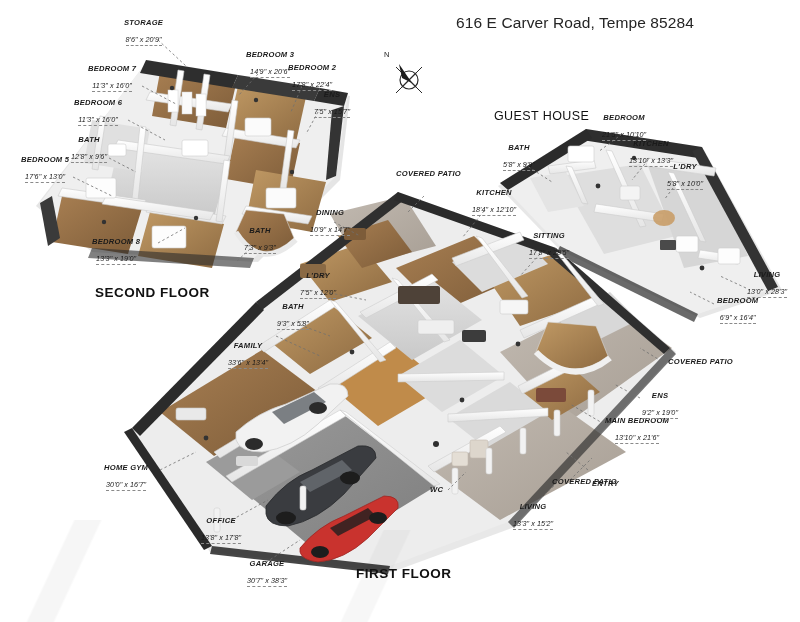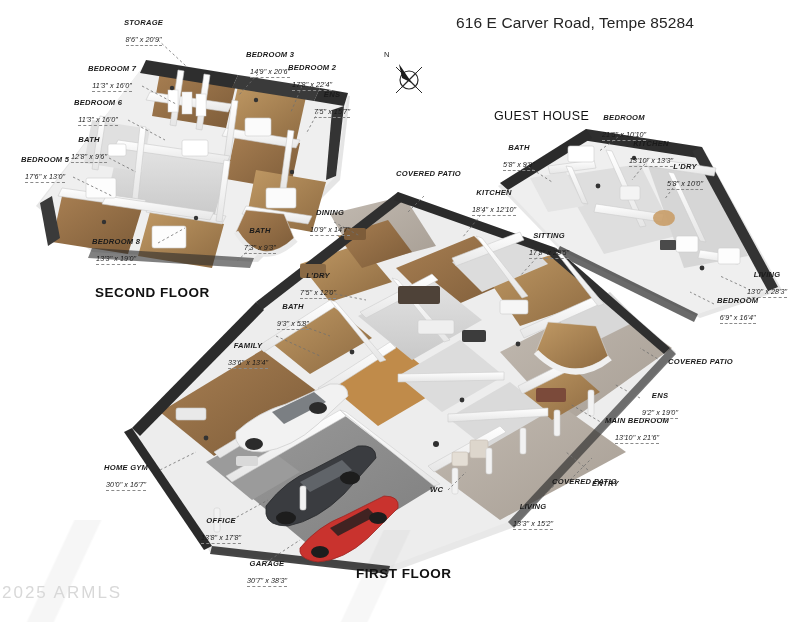--- a/index.html
+++ b/index.html
@@ -418,15 +418,14 @@
       <div class="room" style="left: 602px; top: 114px;"><span class="rname">BEDROOM</span><span class="rdim under">21'5" x 10'10"</span></div>
       <div class="room" style="left: 629px; top: 140px;"><span class="rname">KITCHEN</span><span class="rdim under">13'10" x 13'3"</span></div>
       <div class="room" style="left: 503px; top: 144px;"><span class="rname">BATH</span><span class="rdim under">5'8" x 9'9"</span></div>
       <div class="room" style="left: 667px; top: 163px;"><span class="rname">L'DRY</span><span class="rdim under">5'8" x 10'0"</span></div>
       <div class="room" style="left: 747px; top: 271px;"><span class="rname">LIVING</span><span class="rdim under">13'0" x 28'3"</span></div>
       <div class="room" style="left: 717px; top: 297px;"><span class="rname">BEDROOM</span><span class="rdim under">6'9" x 16'4"</span></div>
     </div>
 
   <div class="wm-swoosh"></div>
   <div class="wm-swoosh2"></div>
-  <div class="watermark">2025 ARMLS</div>
 
 </div>
 
 </body></html>

